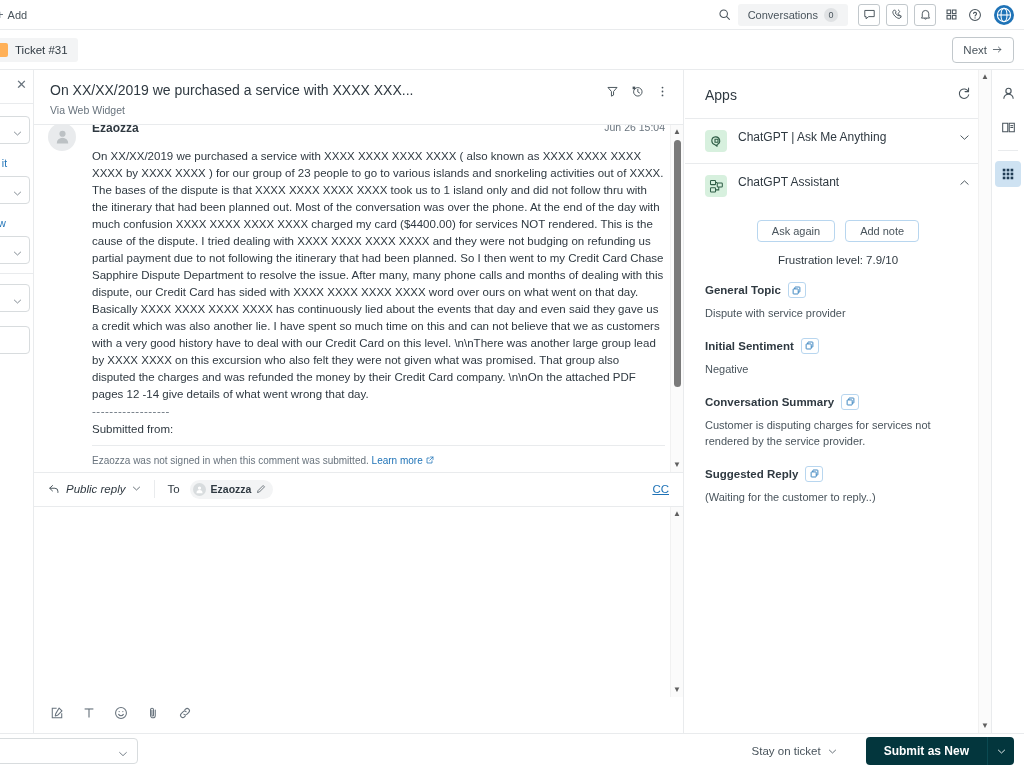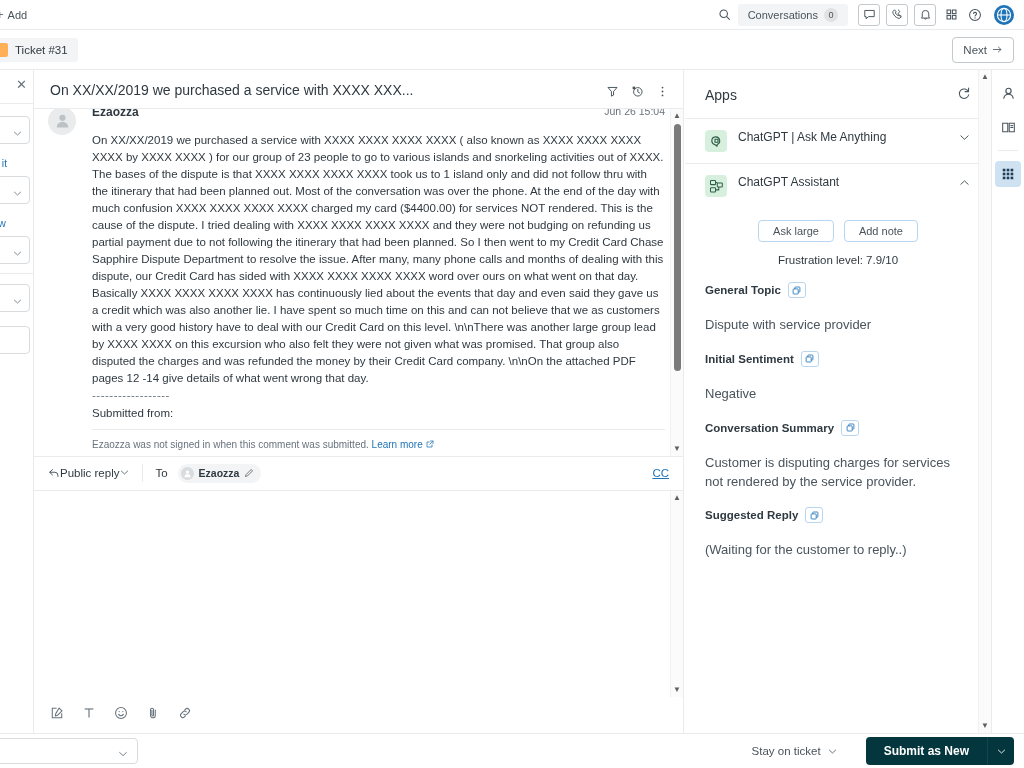--- a/index.html
+++ b/index.html
@@ -127,21 +127,21 @@
     margin-top: 10px; padding-top: 9px;
   }
   .notice a { color: #1f73b7; text-decoration: none; }
 
   
   .composer { flex: 1; display: flex; flex-direction: column; position: relative; }
   .composer-head {
     height: 34px; display: flex; align-items: center; gap: 0;
     padding: 0 14px; border-bottom: 1px solid #e9ebed; position: relative;
   }
-  .reply-type { display:flex; align-items:flex-start; gap:0; font-size: 11.5px; color:#2f3941; }
+  .reply-type { display:flex; align-items:flex-start; gap:6px; font-size: 11.5px; color:#2f3941;font-style:italic; }
   .vdiv { width: 1px; height: 18px; background: #e9ebed; margin: 0 12px; }
   .to-label { font-size: 11.5px; color:#2f3941; margin-right: 10px; }
   .recipient-chip {
     display:flex; align-items:center; gap:5px; background:#f3f4f5; border-radius: 11px;
     height: 19px; padding: 0 7px 0 3px; font-size: 10.5px; font-weight: bold; color:#2f3941;
   }
   .chip-av { width:13px; height:13px; border-radius:50%; background:#d8dcde;
              display:flex; align-items:center; justify-content:center; color:#fff; }
   .cc-btn { margin-left:auto; font-size: 11.5px; color:#1f73b7;text-align:right; }
   .composer-area { flex:1; position: relative; }
@@ -188,21 +188,21 @@
   }
   .frustration { text-align:center; font-size: 11.5px; color:#2f3941; margin-top: 12px; }
   .field-label {
     display:flex; align-items:center; gap: 7px; margin-top: 16px;
     font-size: 11.5px; font-weight: bold; color:#2f3941;
   }
   .copy-btn {
     width: 18px; height: 16px; border:1px solid #b8d6ef; border-radius: 3px;
     display:flex; align-items:center; justify-content:center; color:#1f73b7;
   }
-  .field-value { font-size: 13px; color:#49545c; margin-top: 18px; line-height: 1.45; }
+  .field-value { font-size: 11px; color:#49545c; margin-top: 8px; line-height: 1.45; }
 
   
   .rail {
     position: absolute; left: 992px; top: 70px; width: 32px; height: 663px;
     background: #fff; display:flex; flex-direction:column; align-items:center; padding-top: 10px;
   }
   .rail-ic {
     width: 26px; height: 26px; border-radius: 4px; margin-bottom: 8px;
     display:flex; align-items:center; justify-content:center; color:#49545c;
   }
@@ -347,20 +347,21 @@
         </span>
       </div>
       <div class="lp-select" style="margin-top:14px"></div>
     </div>
   </div>
 
   <div class="center">
 
     <div class="ticket-header">
       <div class="ticket-subject">On XX/XX/2019 we purchased a service with XXXX XXX...</div>
+      <div class="ticket-via">Via Web Widget</div>
       <div class="ticket-head-icons">
         <span>
           <svg width="13" height="13" viewBox="0 0 16 16" fill="none" stroke="currentColor" stroke-width="1.2">
             <path d="M2.4 3h11.2l-4.3 5v4.4l-2.6 1.3V8z" stroke-linejoin="round"></path>
           </svg>
         </span>
         <span>
           <svg width="13" height="13" viewBox="0 0 16 16" fill="none" stroke="currentColor" stroke-width="1.2">
             <circle cx="8.4" cy="8.4" r="5.2"></circle>
               <path d="M8.4 5.4v3.1l2.1 1.3" stroke-linecap="round"></path>
@@ -532,21 +533,21 @@
       <span class="app-name">ChatGPT Assistant</span>
       <span class="app-chev">
         <svg width="13" height="13" viewBox="0 0 16 16" fill="none" stroke="currentColor" stroke-width="1.2">
           <path d="M3.5 10.2 8 6l4.5 4.2" stroke-linecap="round" stroke-linejoin="round"></path>
         </svg>
       </span>
     </div>
 
     <div class="app-content">
       <div class="btn-row">
-        <div class="btn-outline">Ask large</div>
+        <div class="btn-outline">Ask again</div>
         <div class="btn-outline">Add note</div>
       </div>
       <div class="frustration">Frustration level: 7.9/10</div>
 
       <div class="field-label">
         <span>General Topic</span>
         <span class="copy-btn">
           <svg width="9" height="9" viewBox="0 0 16 16" fill="none" stroke="currentColor" stroke-width="1.5">
             <rect x="5" y="1.8" width="9" height="9" rx="1"></rect>
               <rect x="2" y="5.2" width="9" height="9" rx="1" fill="#fff"></rect>

